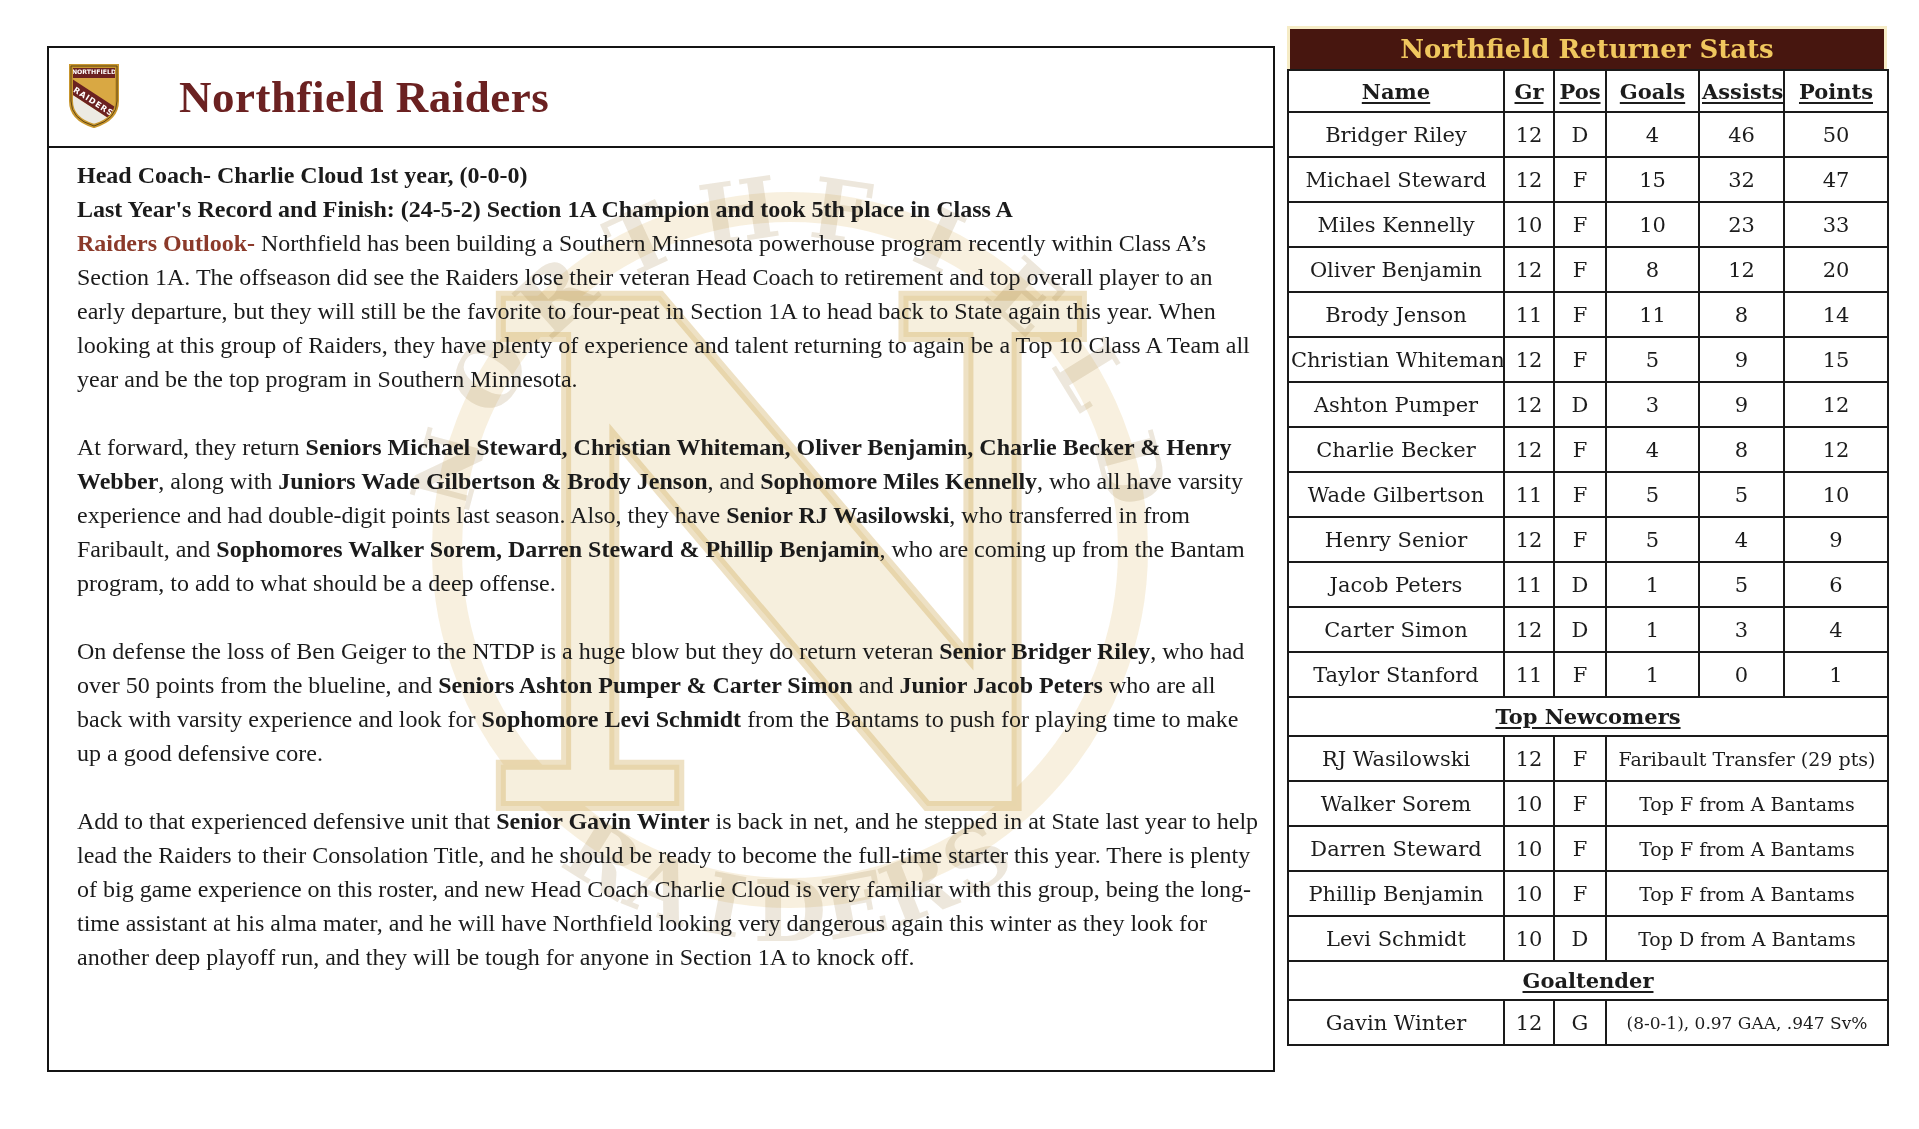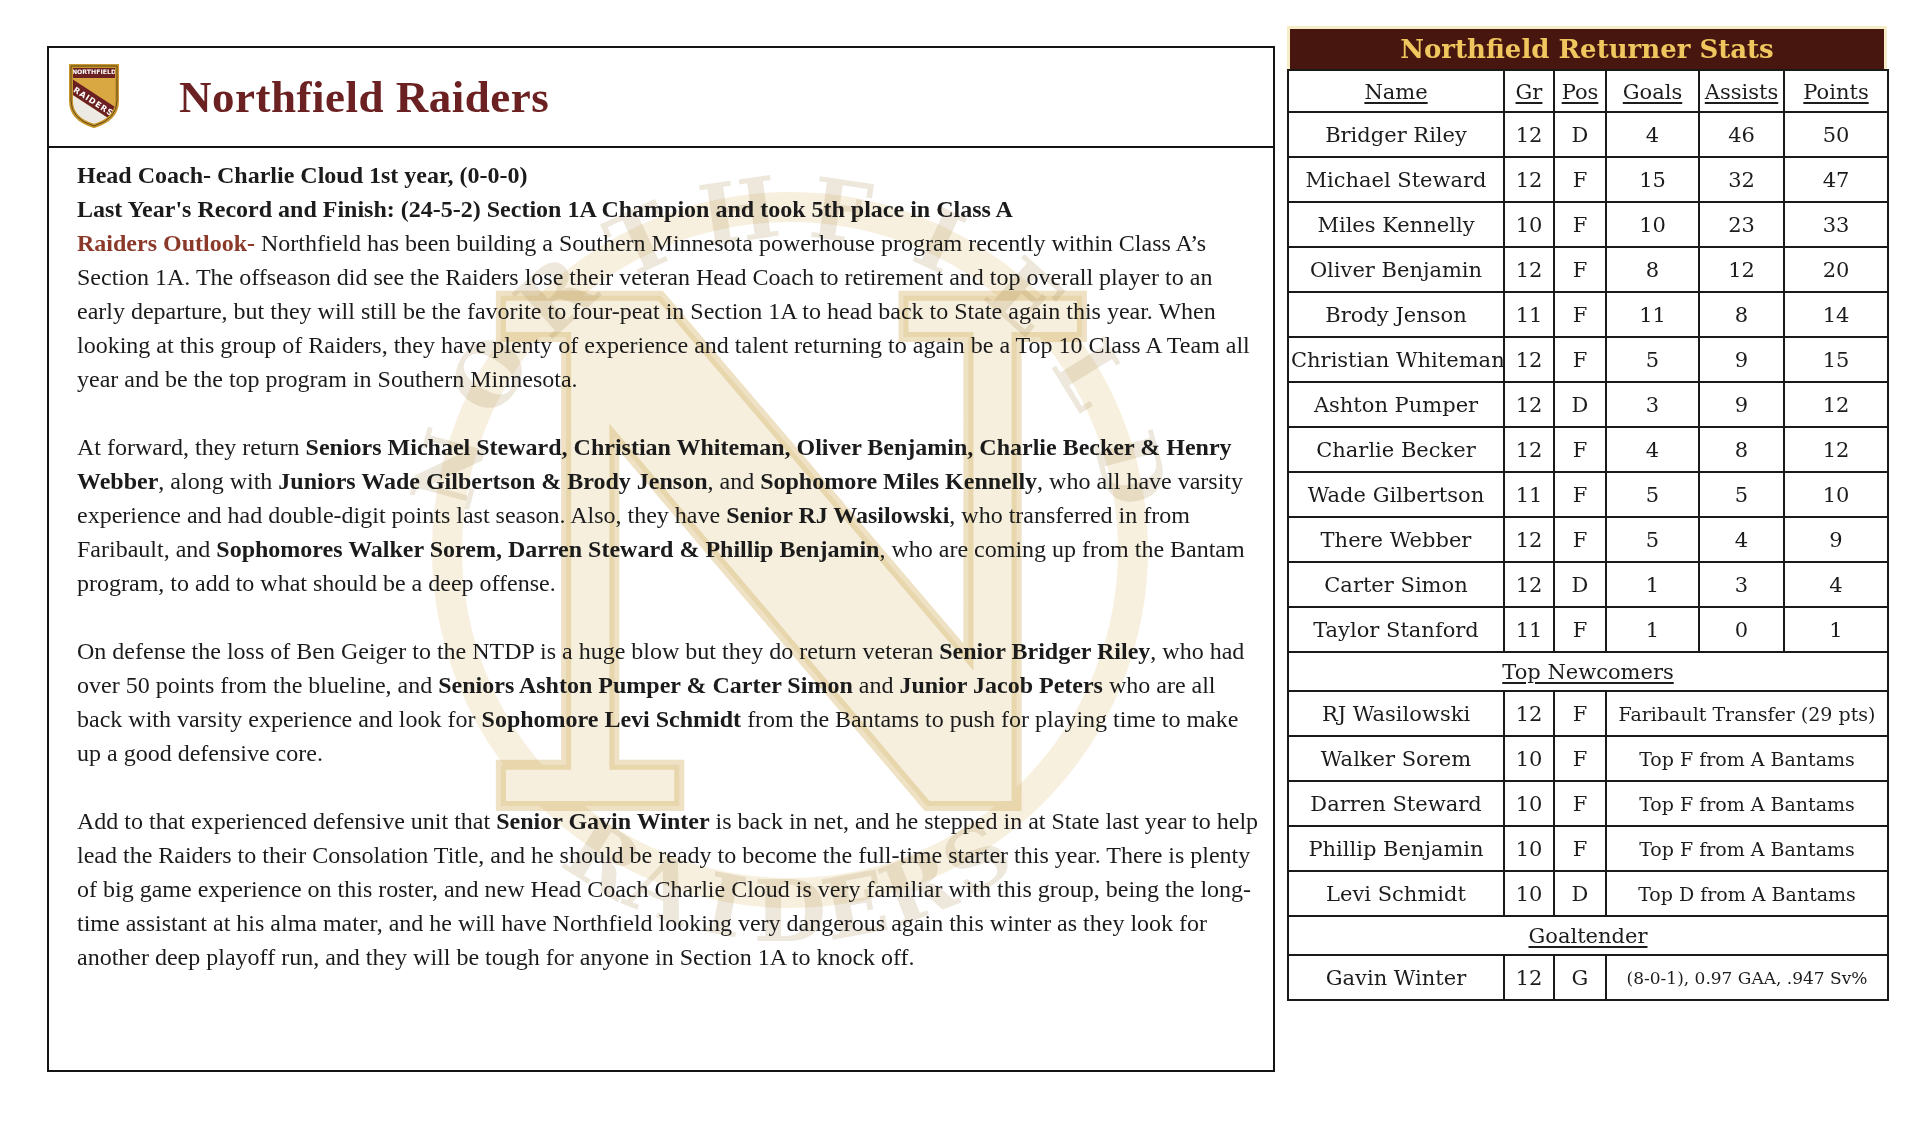--- a/index.html
+++ b/index.html
@@ -62,21 +62,21 @@
     font-family:"DejaVu Serif", serif; font-size:21px; color:#1c1c1c; background:#ffffff;
   }
   .stats-table th, .stats-table td {
     border:2px solid #1a1a1a; text-align:center; vertical-align:middle;
     padding:0 2px; white-space:nowrap; overflow:hidden;
   }
   .stats-table thead tr { height:42px; }
   .stats-table tbody tr { height:45px; }
   .stats-table tr.section-row { height:39px;border-radius:11px; }
   .stats-table th { font-weight:bold; }
-  .u { text-decoration:underline; text-underline-offset:3px; text-decoration-thickness:2px; font-weight:normal;margin-top:26px; }
+  .u { text-decoration:underline; text-underline-offset:3px; text-decoration-thickness:2px; font-weight:bold;margin-top:26px; }
   td.note { font-size:19px; }
   td.goalie-note { font-size:17px;border-radius:11px; }
 
   .c-name{width:216px} .c-gr{width:50px} .c-pos{width:52px}
   .c-goals{width:93px} .c-assists{width:85px} .c-points{width:104px}
 </style>
 </head>
 <body>
 
 <div class="left-panel">
@@ -226,26 +226,34 @@
         </tr>
         <tr>
           <td>Wade Gilbertson</td>
           <td>11</td>
           <td>F</td>
           <td>5</td>
           <td>5</td>
           <td>10</td>
         </tr>
         <tr>
-          <td>There Webber</td>
+          <td>Henry Senior</td>
           <td>12</td>
           <td>F</td>
           <td>5</td>
           <td>4</td>
           <td>9</td>
+        </tr>
+        <tr>
+          <td>Jacob Peters</td>
+          <td>11</td>
+          <td>D</td>
+          <td>1</td>
+          <td>5</td>
+          <td>6</td>
         </tr>
         <tr>
           <td>Carter Simon</td>
           <td>12</td>
           <td>D</td>
           <td>1</td>
           <td>3</td>
           <td>4</td>
         </tr>
         <tr>

